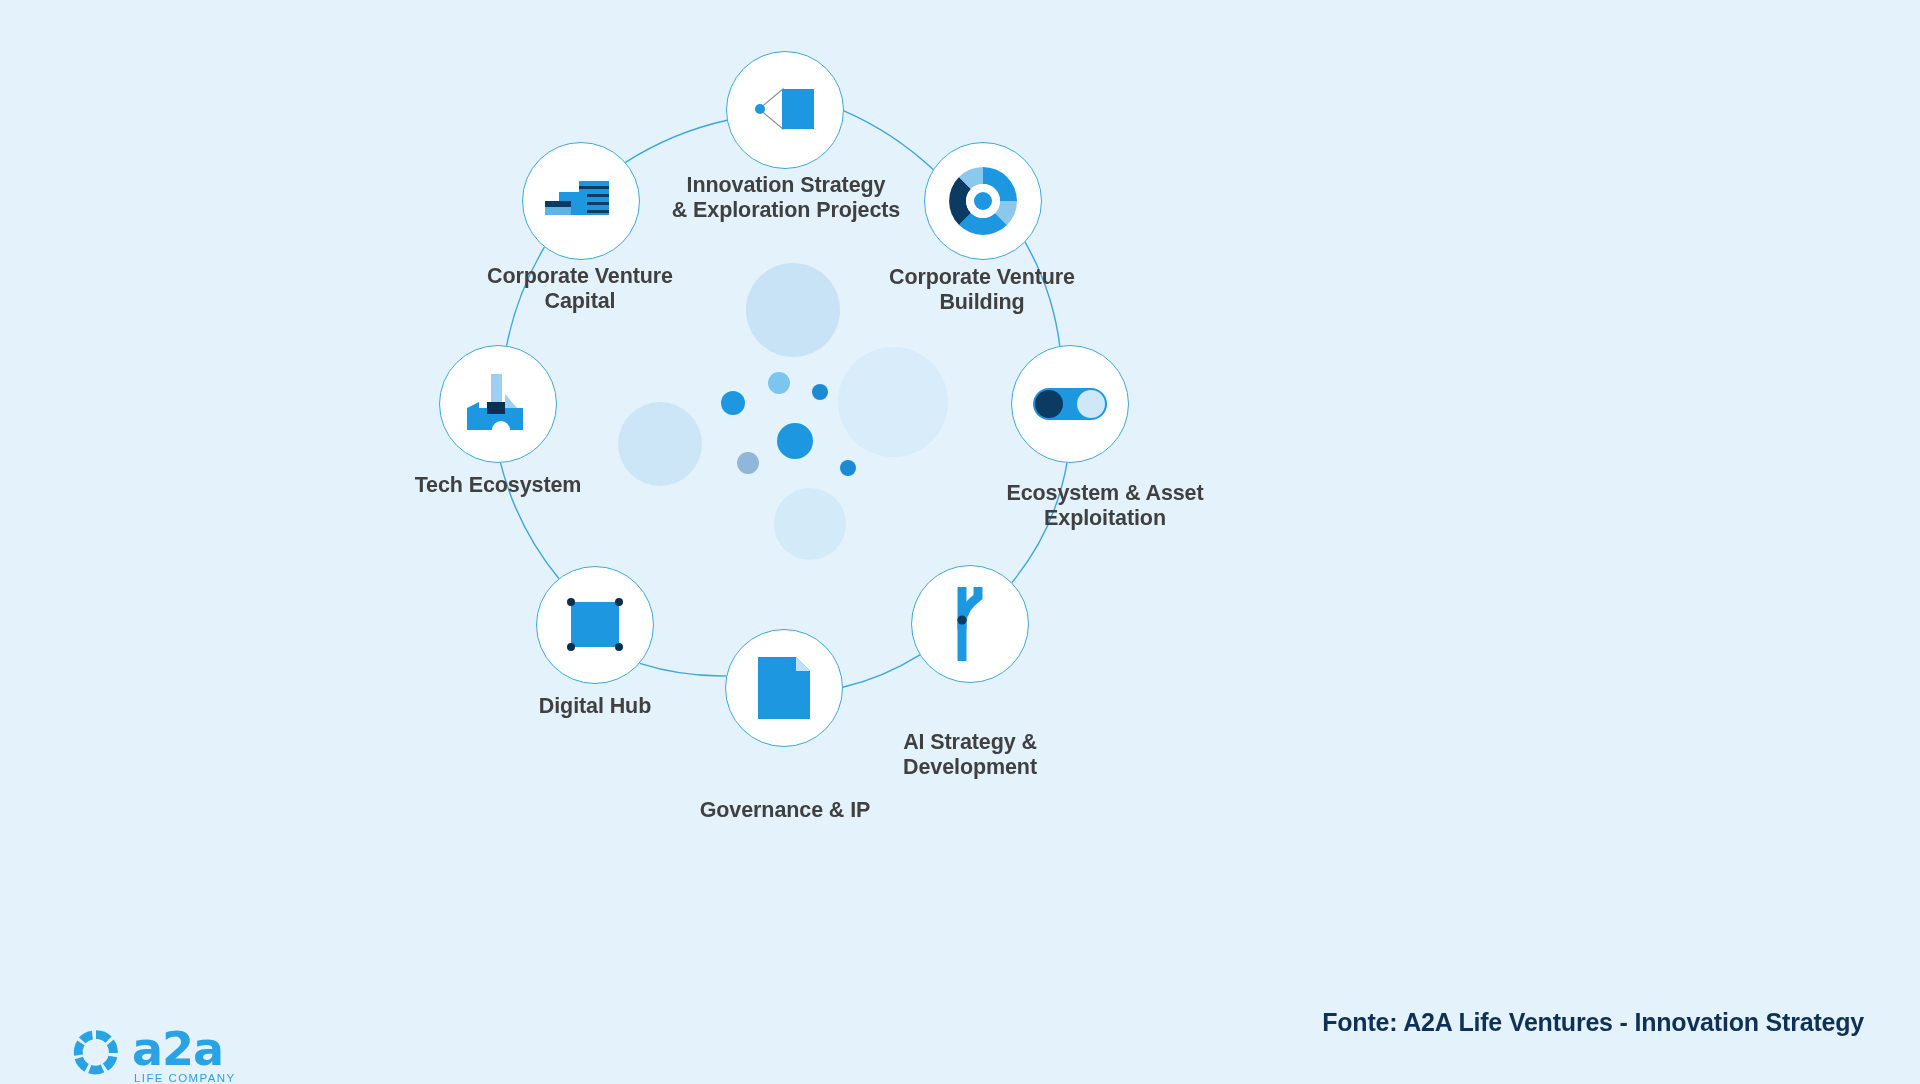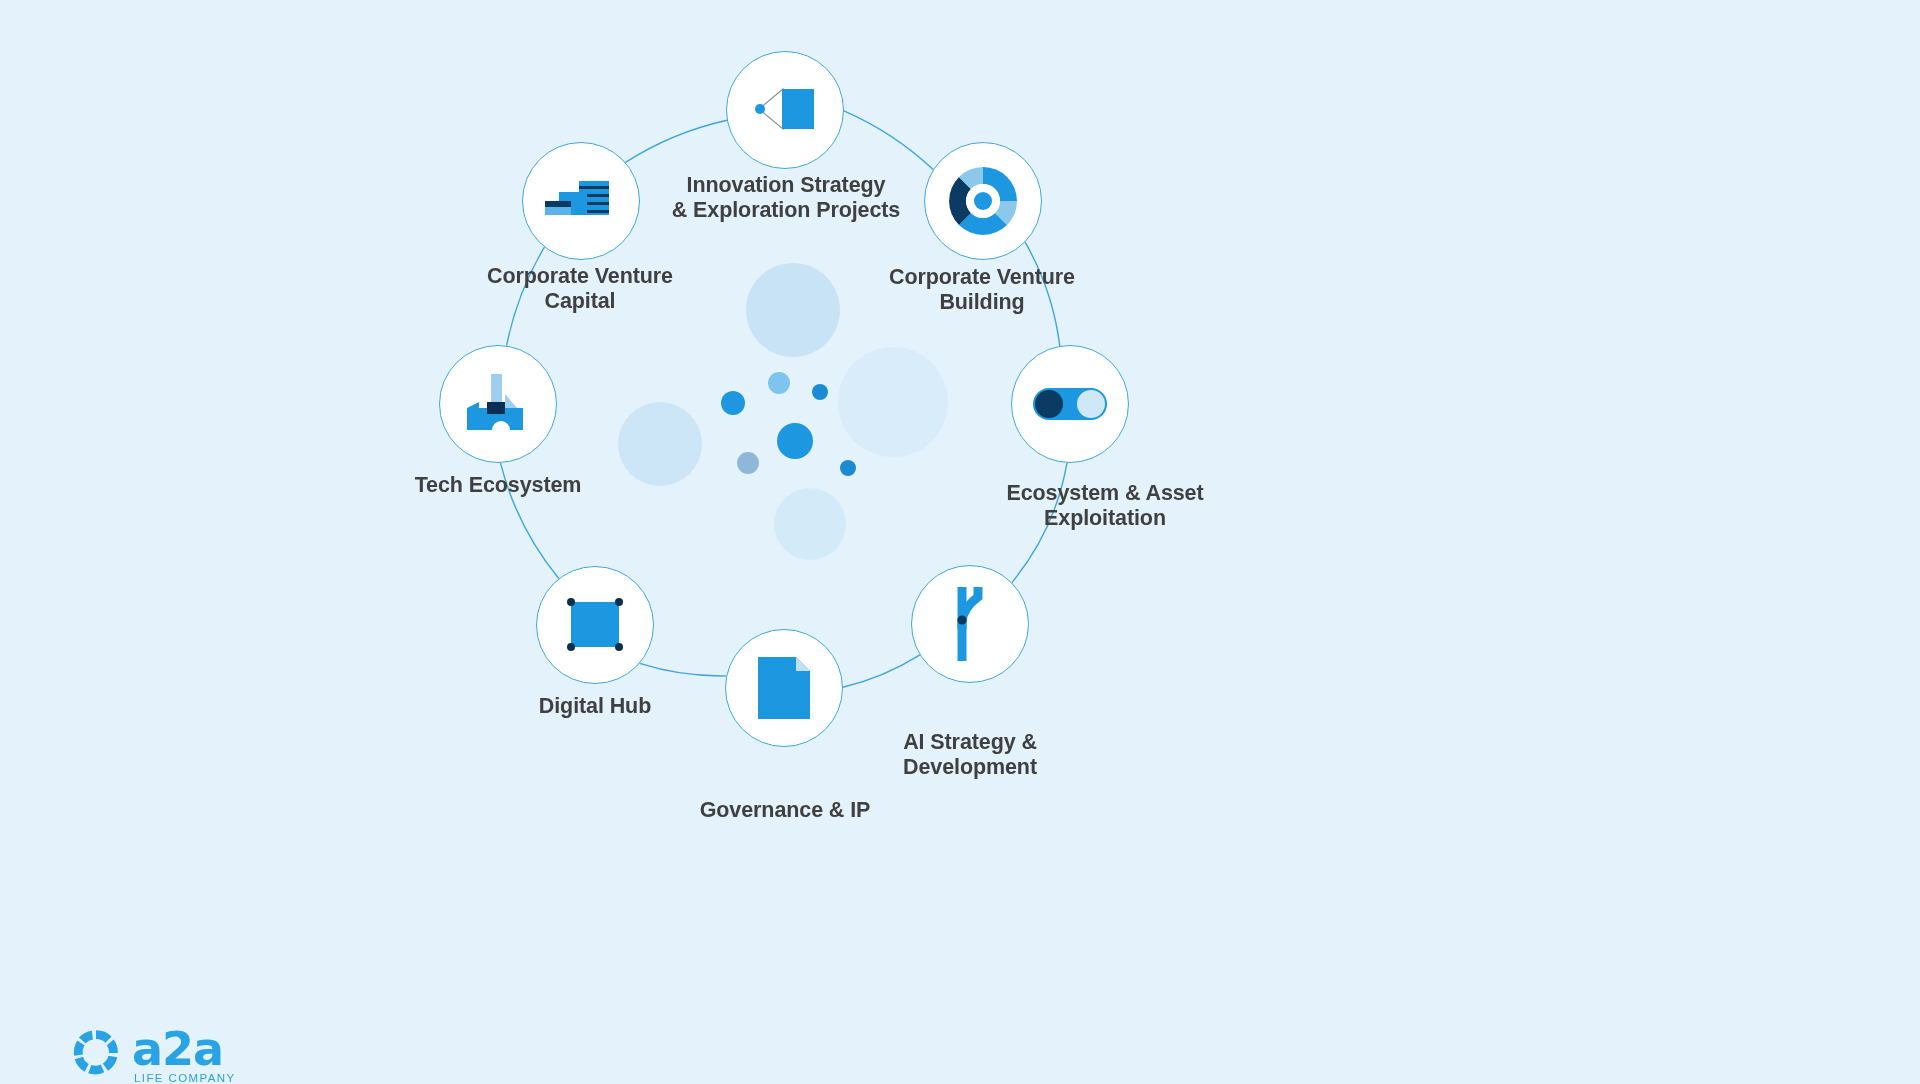--- a/index.html
+++ b/index.html
@@ -211,14 +211,15 @@
         <path d="M17 22 a42 42 0 0 1 25 -13 l2 17 a25 25 0 0 0 -14 7 z"></path>
       </g>
       <circle cx="50" cy="50" r="17" fill="#e4f2fb"></circle>
     </svg>
     <div id="brand-text">
       <div id="brand-word">a2a</div>
       <div id="brand-sub">LIFE COMPANY</div>
     </div>
   </div>
 
+  <div id="source-note">Fonte: A2A Life Ventures - Innovation Strategy</div>
 
 </div>
 
 </body></html>

